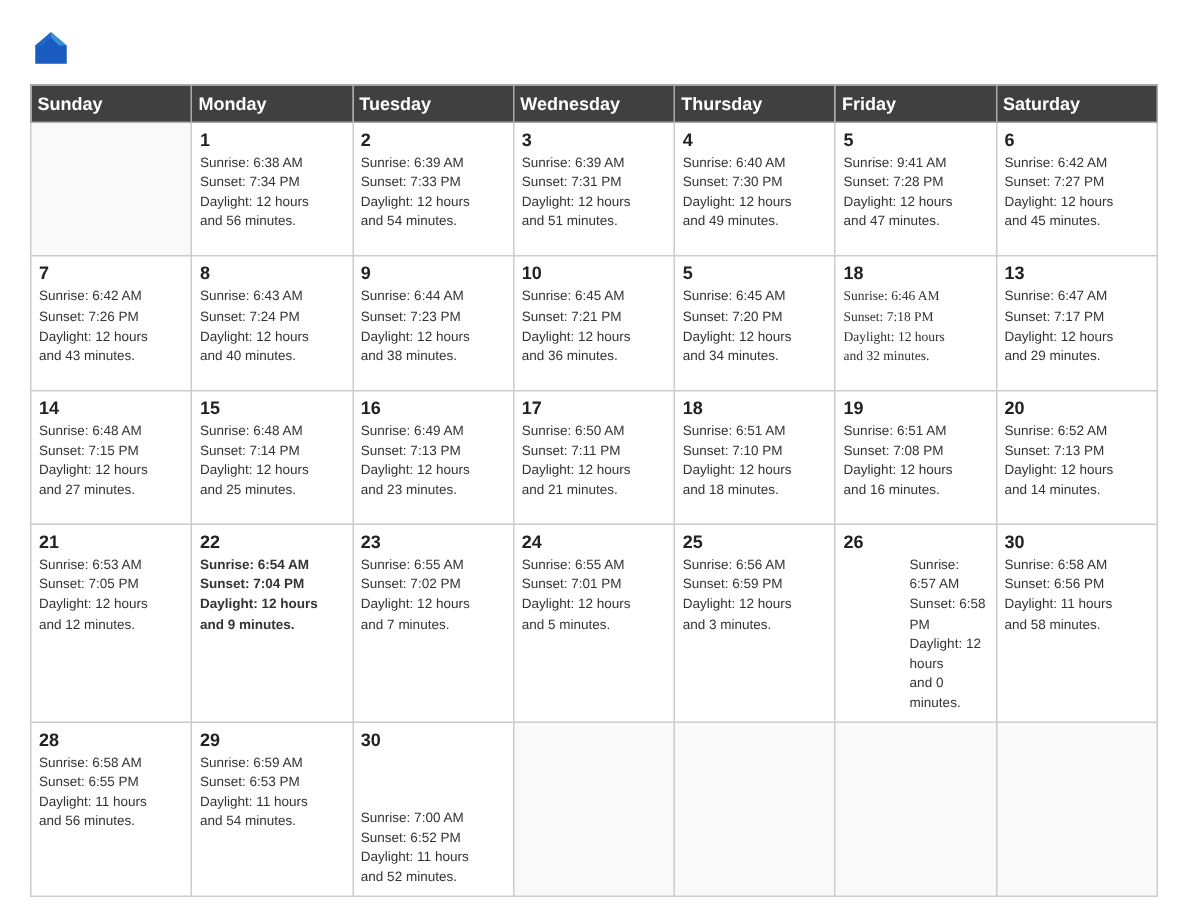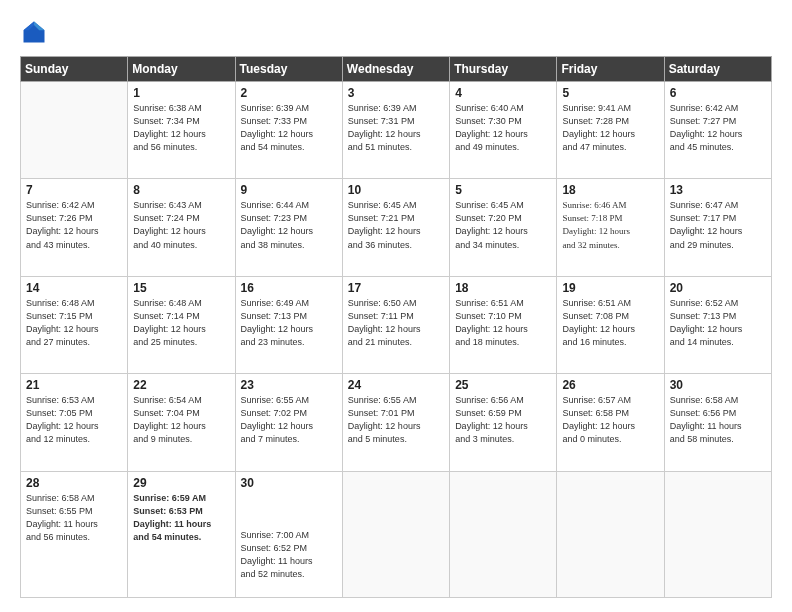--- a/index.html
+++ b/index.html
@@ -277,21 +277,21 @@
         <tr>
           <td>
             <span class="day-num">21</span>
             <div class="day-info" style="white-space: pre-line;">Sunrise: 6:53 AM
 Sunset: 7:05 PM
 Daylight: 12 hours
 and 12 minutes.</div>
           </td>
           <td>
             <span class="day-num">22</span>
-            <div class="day-info" style="white-space: pre-line;">Sunrise: 6:54 AM
+            <div class="day-info" style="white-space: pre-line; font-weight: bold;">Sunrise: 6:54 AM
 Sunset: 7:04 PM
 Daylight: 12 hours
 and 9 minutes.</div>
           </td>
           <td>
             <span class="day-num">23</span>
             <div class="day-info" style="white-space: pre-line;">Sunrise: 6:55 AM
 Sunset: 7:02 PM
 Daylight: 12 hours
 and 7 minutes.</div>
@@ -305,21 +305,21 @@
           </td>
           <td>
             <span class="day-num">25</span>
             <div class="day-info" style="white-space: pre-line;">Sunrise: 6:56 AM
 Sunset: 6:59 PM
 Daylight: 12 hours
 and 3 minutes.</div>
           </td>
           <td>
             <span class="day-num">26</span>
-            <div class="day-info" style="white-space: pre-line;">Sunrise: 6:57 AM
+            <div class="day-info" style="white-space: pre-line; margin-left: 44px;">Sunrise: 6:57 AM
 Sunset: 6:58 PM
 Daylight: 12 hours
 and 0 minutes.</div>
           </td>
           <td>
             <span class="day-num">30</span>
             <div class="day-info" style="white-space: pre-line;">Sunrise: 6:58 AM
 Sunset: 6:56 PM
 Daylight: 11 hours
 and 58 minutes.</div>
@@ -328,21 +328,21 @@
         <tr>
           <td>
             <span class="day-num">28</span>
             <div class="day-info" style="white-space: pre-line;">Sunrise: 6:58 AM
 Sunset: 6:55 PM
 Daylight: 11 hours
 and 56 minutes.</div>
           </td>
           <td>
             <span class="day-num">29</span>
-            <div class="day-info" style="white-space: pre-line; font-weight: bold;">Sunrise: 6:59 AM
+            <div class="day-info" style="white-space: pre-line;">Sunrise: 6:59 AM
 Sunset: 6:53 PM
 Daylight: 11 hours
 and 54 minutes.</div>
           </td>
           <td>
             <span class="day-num">30</span>
             <div class="day-info" style="white-space: pre-line; margin-top: 39px;">Sunrise: 7:00 AM
 Sunset: 6:52 PM
 Daylight: 11 hours
 and 52 minutes.</div>

